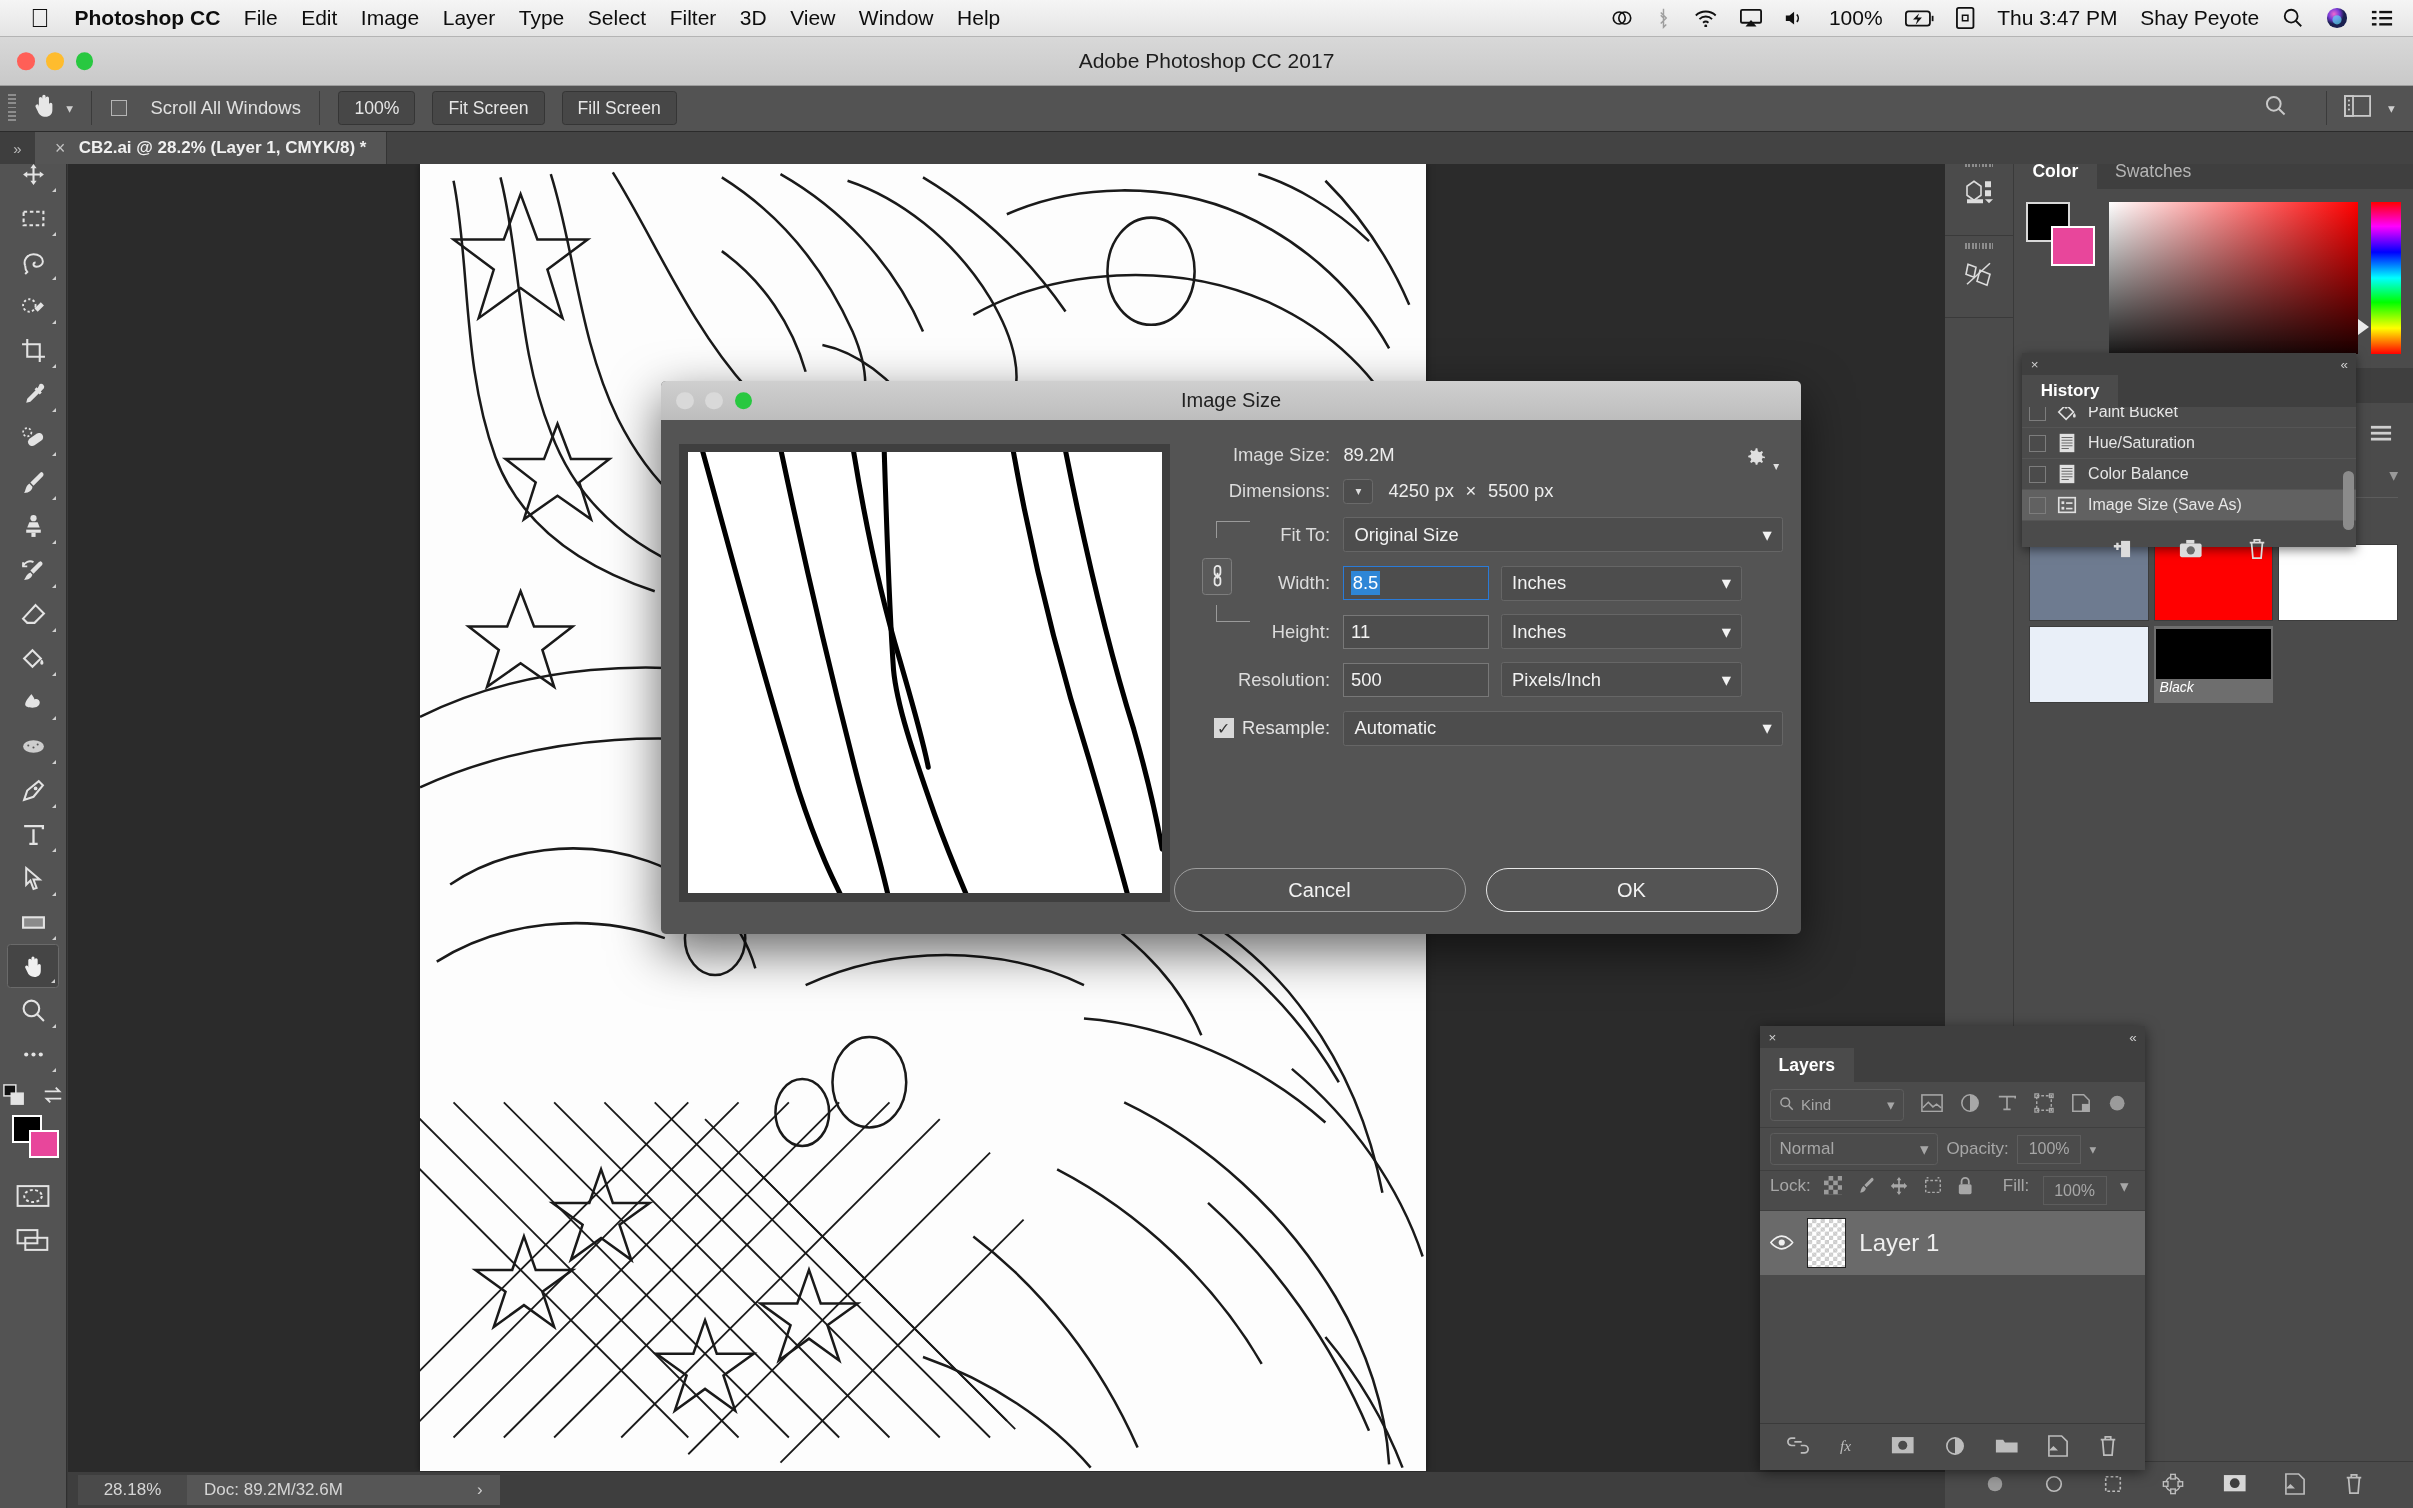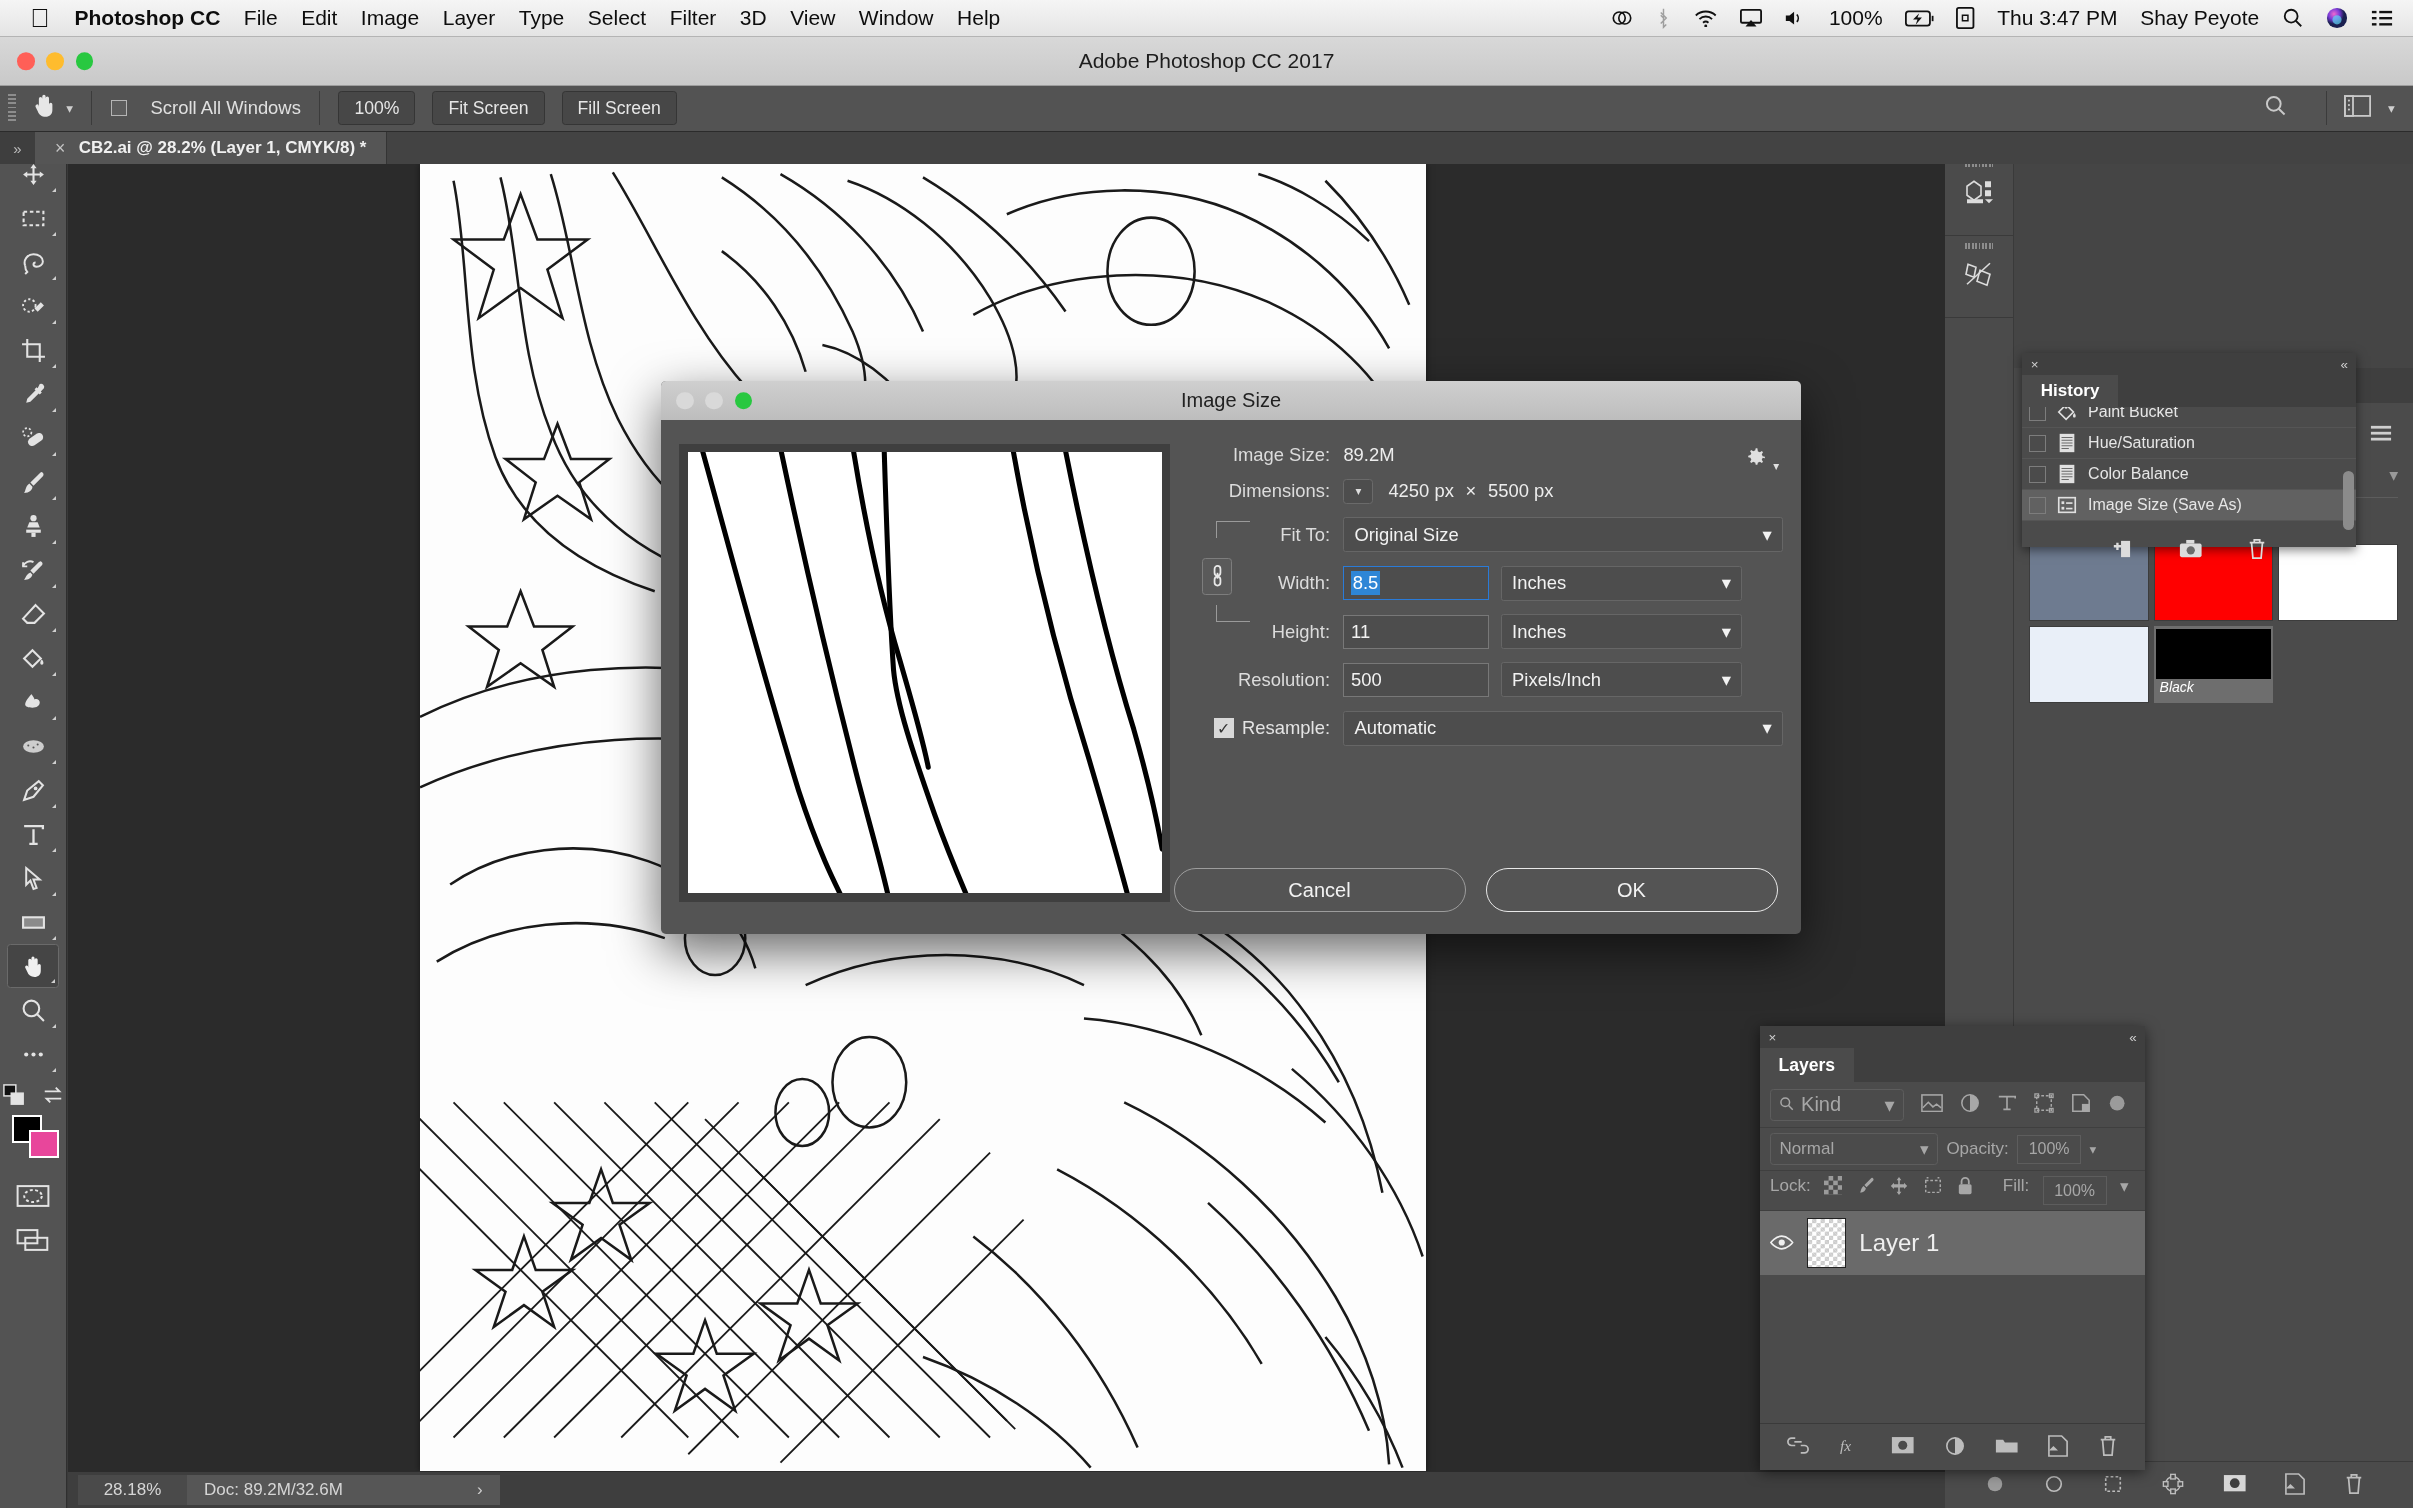--- a/index.html
+++ b/index.html
@@ -185,21 +185,21 @@
   .libfoot .rt { margin-left: auto; display: flex; gap: 28.5px; }
 
   
   .layers {
     position: absolute; right: 268px; bottom: 38px; width: 385px; height: 444px;
     background: #4b4b4b; box-shadow: 0 3.4px 13.4px rgba(0,0,0,.55); z-index: 70;
   }
   .lrow-filter { display: flex; align-items: center; gap: 17px; padding: 6.7px 10px; }
   .kindbox { width: 134px; height: 32px; border: 0.8px solid #5d5d5d; border-radius: 3.4px;
     display: flex; align-items: center; justify-content: space-between; padding: 0 8.4px;
-    color: #a7a7a7; font-size: 20px; }
+    color: #a7a7a7; font-size: 15px; }
   .lrow-blend { display: flex; align-items: center; gap: 8.4px; padding: 5px 10px; border-top: 0.8px solid #3f3f3f; }
   .blendbox { width: 168px; height: 32px; border: 0.8px solid #5d5d5d; border-radius: 3.4px;
     display: flex; align-items: center; justify-content: space-between; padding: 0 8.4px; color: #a7a7a7; font-size: 17px; }
   .numbox { width: 64px; height: 28.5px; border: 0.8px solid #5d5d5d; display: flex; align-items: center;
     justify-content: center; color: #a7a7a7; font-size: 16px; }
   .lrow-lock { display: flex; gap: 13.4px; padding: 5px 10px; border-top: 0.8px solid #3f3f3f;
     color: #a7a7a7; font-size: 17px; }
   .layerrow { display: flex; align-items: center; gap: 13.4px; height: 65px; padding: 0 10px;
      border-top: 0.8px solid #3f3f3f; color: #efefef; font-size: 24px; }
   .layerrow.sel { background: #6a6a6a; }
@@ -682,20 +682,37 @@
       <svg width="30" height="28.5" viewBox="0 0 30 28">
           <path d="M4 4l8 3-2 10-8-3z" fill="none" stroke="#dcdcdc" stroke-width="1.6"></path>
           <path d="M16 10l10 4-3 11-10-4z" fill="none" stroke="#dcdcdc" stroke-width="1.6"></path>
           <path d="M3 24L26 3" stroke="#dcdcdc" stroke-width="1.6"></path>
         </svg>
     </div>
   </div>
 
   <div class="panelstack">
 
+    <div class="panel colorpanel">
+      <div class="paneltabs">
+        <span class="ptab active">Color</span>
+        <span class="ptab">Swatches</span>
+        <span class="pmenu"><span class="hamb"></span></span>
+      </div>
+      <div class="colorbody">
+        <span class="swatchpair">
+          <span class="fg2"></span>
+          <span class="bg2"></span>
+        </span>
+        <span class="ramp"></span>
+        <span class="hueslider">
+            <span class="huearrow"></span>
+          </span>
+      </div>
+    </div>
 
     <div class="libpanel">
       <div class="paneltabs">
         <span class="ptab active">Libraries</span>
         <span class="ptab">Adjustments</span>
         <span class="pmenu"><span class="hamb"></span></span>
       </div>
       <div class="librow">
         <span class="libselect">
           <span>Wendigo</span>

